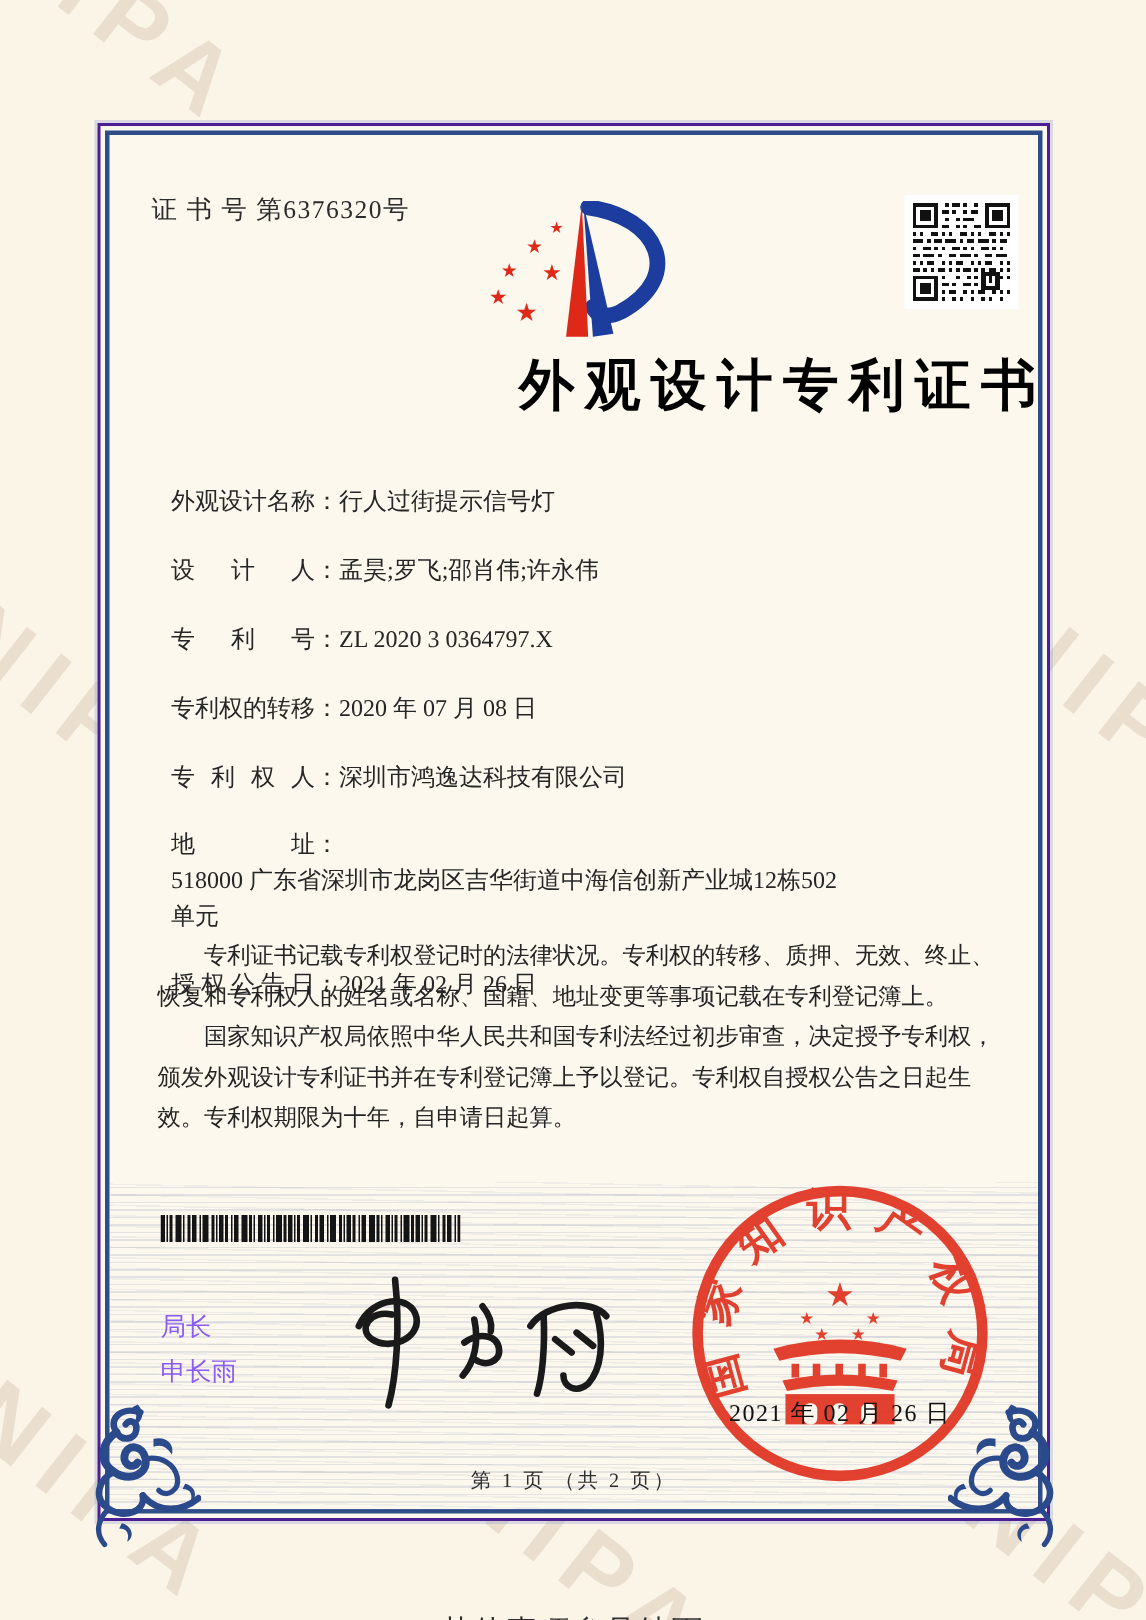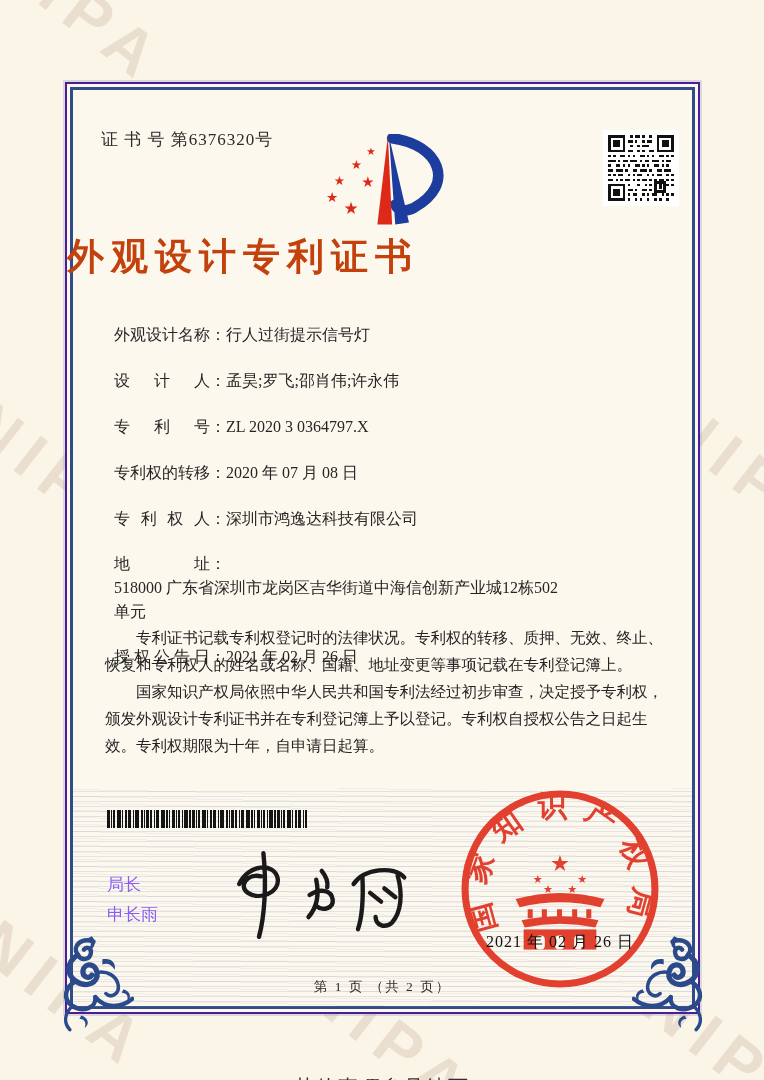--- a/index.html
+++ b/index.html
@@ -12,22 +12,22 @@
       white-space:nowrap;user-select:none;}
 
   
   .frame{position:absolute;left:65px;top:82px;width:631px;height:928px;border:2px solid #4c1d95;
          background:#fdf8ee;box-shadow:0 0 0 2px rgba(110,140,195,.25);}
   .frame::before{content:"";position:absolute;inset:3px;border:3px solid #2f4e88;pointer-events:none;}
 
   .certno{position:absolute;left:34px;top:44px;font-size:17px;letter-spacing:1px;color:#2b2b2b;}
   .qr{position:absolute;left:536px;top:46px;width:76px;height:76px;background:#fff;padding:3px;box-sizing:border-box;}
   .logo{position:absolute;left:238px;top:50px;width:170px;height:100px;}
-  .title{position:absolute;left:0;right:0;top:148px;text-align:left;font-size:37px;font-weight:700;
-         letter-spacing:7px;color:#c2410c;}
+  .title{position:absolute;left:0;right:0;top:148px;text-align:right;font-size:37px;font-weight:700;
+         letter-spacing:7px;color:#000000;}
 
   
   .fields{position:absolute;left:35px;top:238px;width:575px;font-size:16px;color:#262626;}
   .frow{position:relative;line-height:26px;margin-bottom:20px;white-space:nowrap;margin-left:12px;}
   .frow.wrap{white-space:normal;line-height:24px;margin-bottom:0;}
   .flabel{display:inline-block;width:96px;text-align:justify;text-align-last:justify;vertical-align:top;}
   .colon{display:inline-block;vertical-align:top;}
   .fval{display:inline-block;vertical-align:top;max-width:455px;}
   .pair2{position:absolute;left:295px;top:0;white-space:nowrap;}
   .frow.grant{margin-top:20px;}

